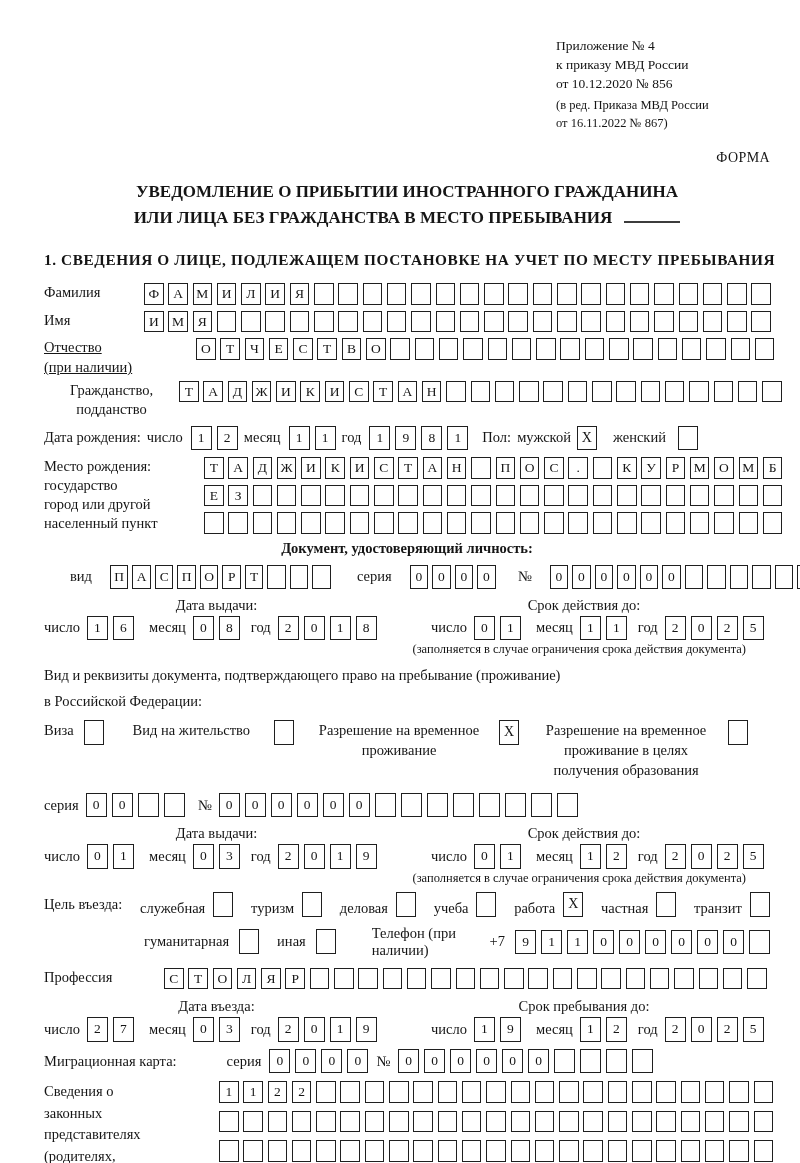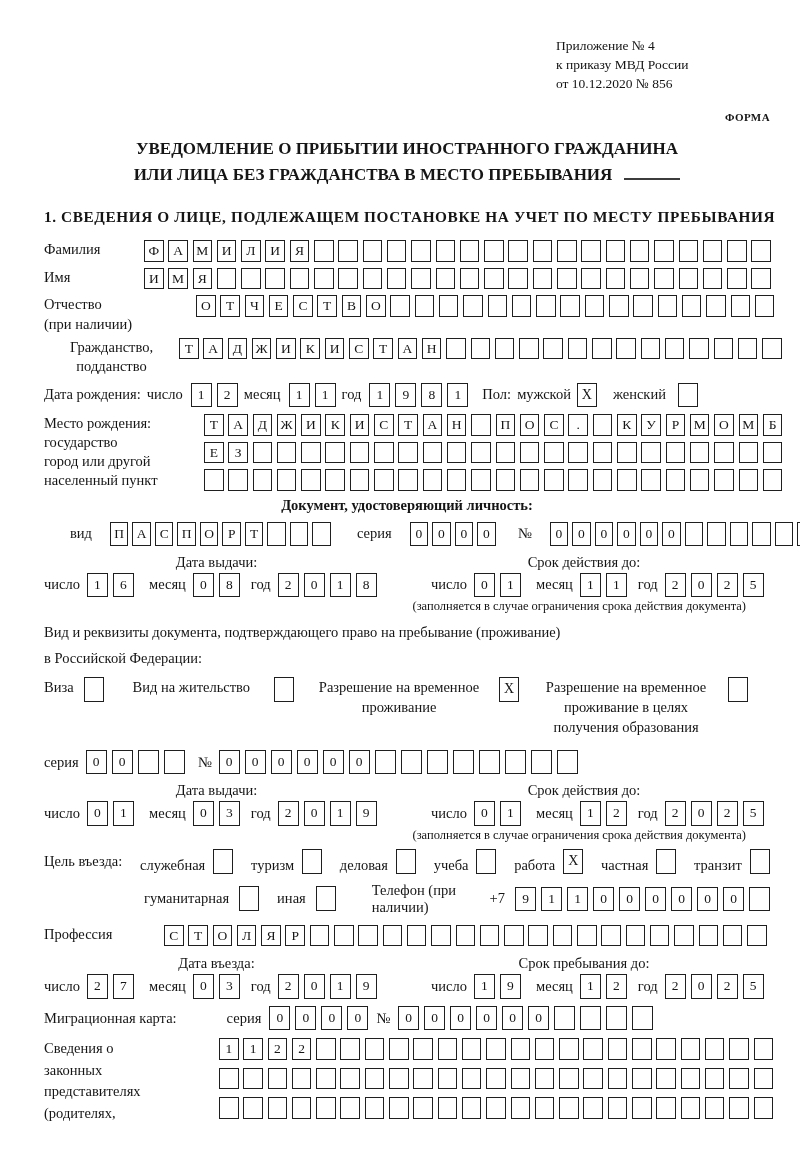--- a/index.html
+++ b/index.html
@@ -5,30 +5,30 @@
   html,body{margin:0;padding:0;background:#ffffff;}
   .page{
     width:800px;height:1163px;box-sizing:border-box;
     padding:36px 30px 0 44px;overflow:hidden;position:relative;
     font-family:"Liberation Serif","DejaVu Serif",serif;
     font-size:14.5px;color:#151515;background:#fff;
   }
   
   .appendix{margin-left:512px;font-size:13.5px;line-height:1.42;}
   .appendix .amend{font-size:12.5px;margin-top:4px;line-height:1.4;}
-  .forma{text-align:right;font-weight:bold;font-size:11px;margin-top:18px;letter-spacing:.4px;}
+  .forma{text-align:right;font-weight:normal;font-size:14px;margin-top:18px;letter-spacing:.4px;}
   
   .title{text-align:center;font-weight:bold;font-size:17px;margin-top:14px;line-height:1.38;}
   .blank-line{display:inline-block;width:56px;border-bottom:2.4px solid #3c3c3c;margin-left:12px;height:1em;}
   .sec-head{font-weight:bold;font-size:15.3px;letter-spacing:.6px;margin-top:22px;margin-bottom:14px;white-space:nowrap;}
   
   .row{display:flex;align-items:flex-start;margin-bottom:6px;}
   .row.c{align-items:center;}
   .lbl{flex:0 0 auto;line-height:1.35;}
-  .w100{width:100px;font-family:Liberation Serif, serif;} .w120{width:120px;} .w135{width:135px;text-align:center;} .w152{width:152px;} .w160{width:160px;} .w175{width:175px;}
+  .w100{width:100px;font-family:Liberation Serif, serif;} .w120{width:120px;} .w135{width:135px;text-align:center;} .w152{width:152px;text-decoration:underline;} .w160{width:160px;} .w175{width:175px;}
   
   .cells{display:flex;gap:4.8px;flex:0 0 auto;}
   .cell{box-sizing:border-box;flex:0 0 19.5px;width:19.5px;height:21.5px;border:1.5px solid #1f1f1f;
         text-align:center;line-height:19px;font-size:13.5px;}
   .cells.d{gap:5px;}
   .cells.d .cell{flex-basis:21px;width:21px;height:24.5px;line-height:22px;}
   .cells.v{gap:4px;}
   .cells.v .cell{flex-basis:18.5px;width:18.5px;height:24px;line-height:21px;}
   .stack .cells{margin-bottom:6px;}
   .stack .cells:last-child{margin-bottom:0;}
@@ -73,20 +73,24 @@
 </style>
 </head>
 <body>
 
 <div class="page">
 
   <div class="appendix">
     <div>Приложение № 4</div>
     <div>к приказу МВД России</div>
     <div>от 10.12.2020 № 856</div>
+    <div class="amend">
+      <div>(в ред. Приказа МВД России</div>
+      <div>от 16.11.2022 № 867)</div>
+    </div>
   </div>
   <div class="forma">ФОРМА</div>
 
   <div class="title">
     <div>УВЕДОМЛЕНИЕ О ПРИБЫТИИ ИНОСТРАННОГО ГРАЖДАНИНА</div>
     <div>
       <span>ИЛИ ЛИЦА БЕЗ ГРАЖДАНСТВА В МЕСТО ПРЕБЫВАНИЯ</span><span class="blank-line"></span>
     </div>
   </div>
 

